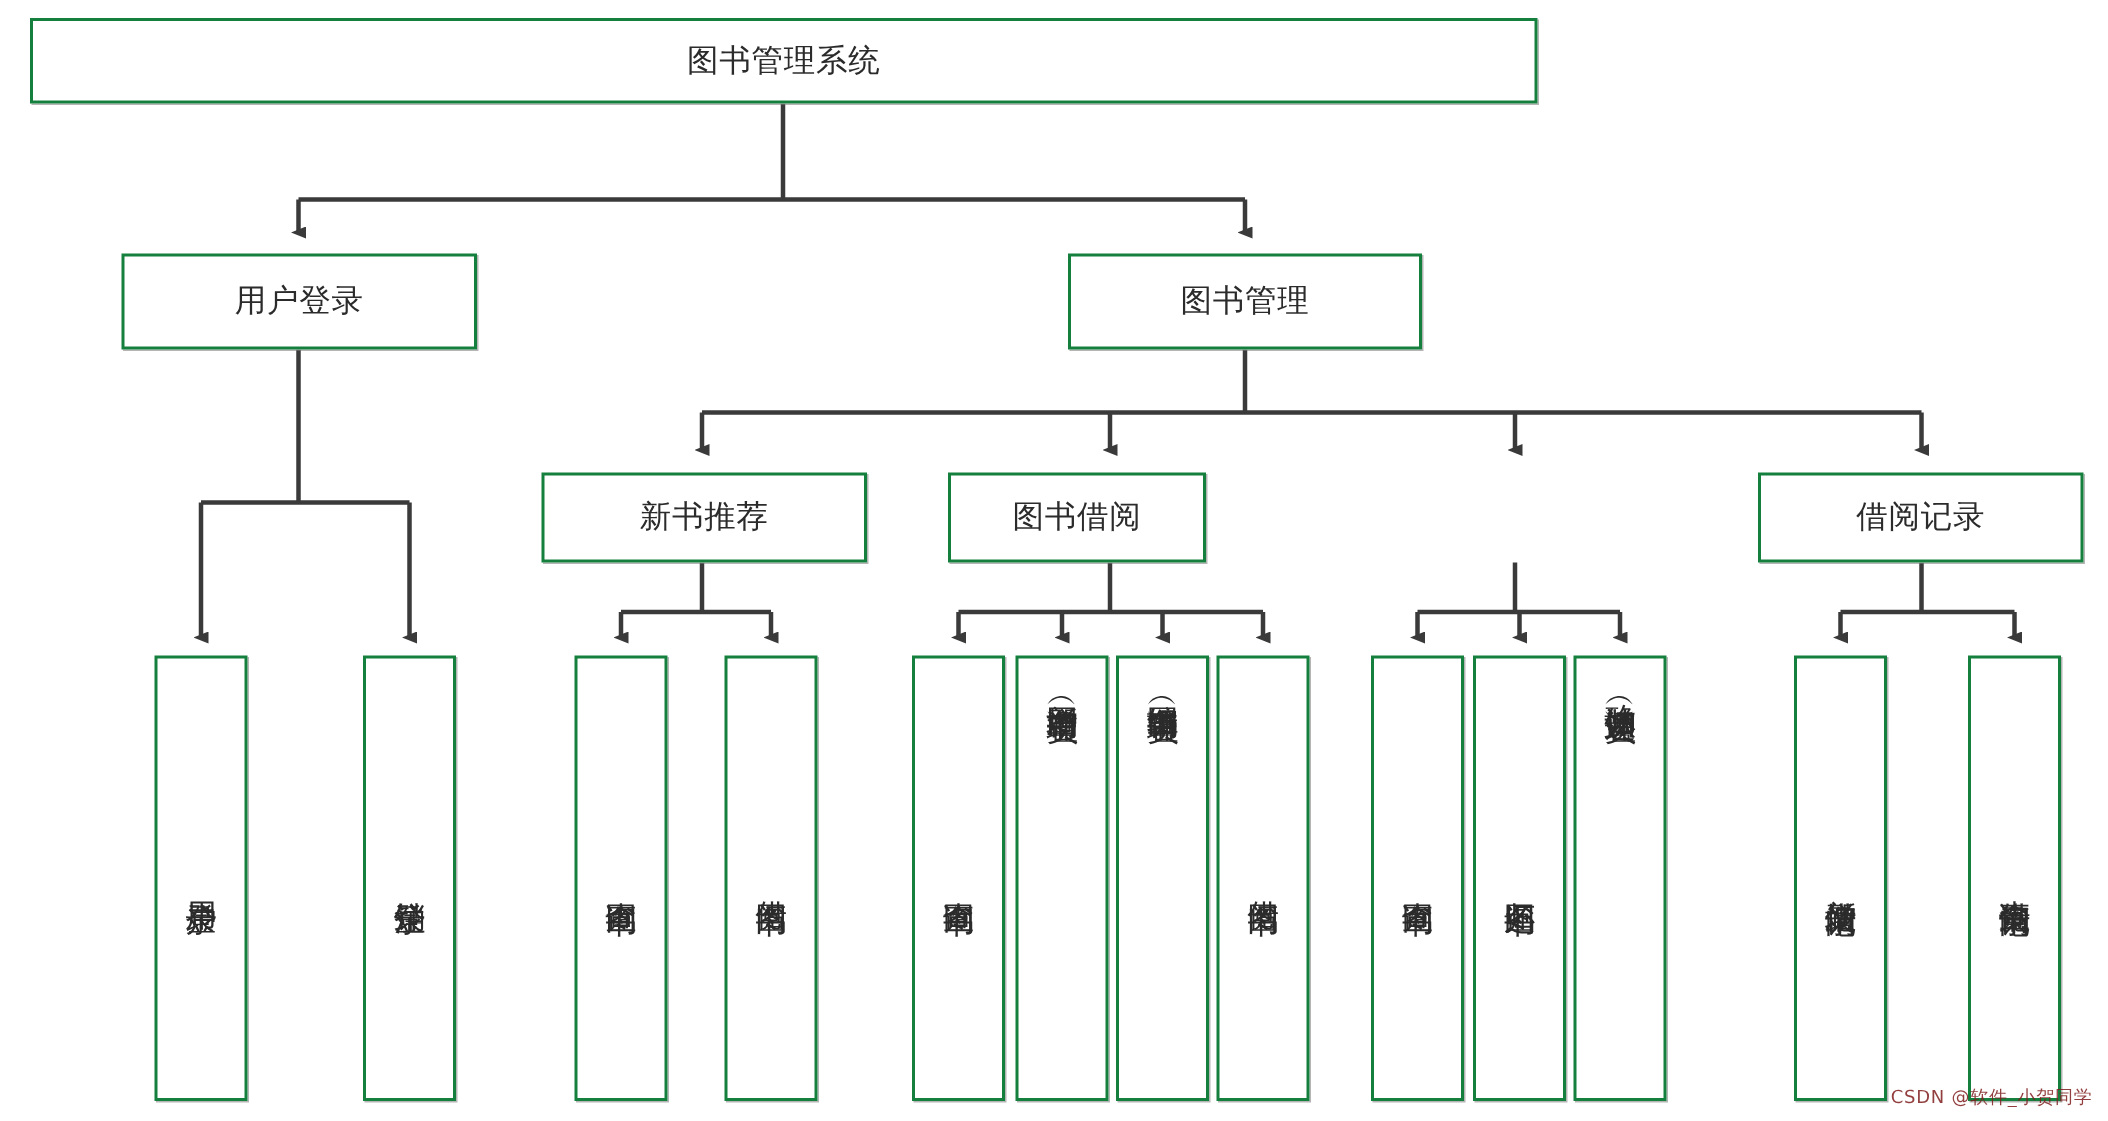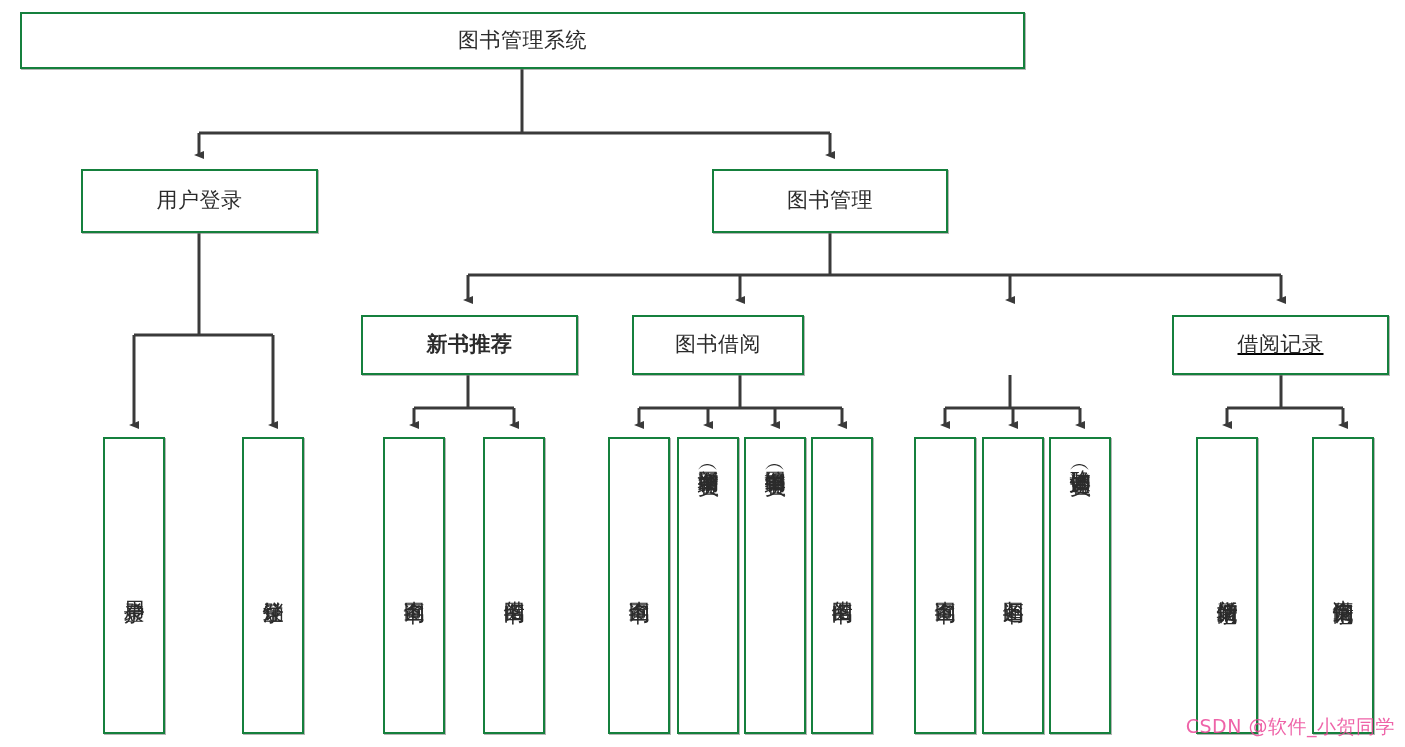--- a/index.html
+++ b/index.html
@@ -58,22 +58,22 @@
     white-space: nowrap;
   }
   .node.vertical.centered {
     align-items: center;
     padding-top: 0;
   }
   .watermark {
     position: absolute;
     right: 10px;
     bottom: 7px;
-    font-size: 19px;
-    color: #ec4899;
+    font-size: 12px;
+    color: #7f1d1d;
     opacity: 0.85;
     white-space: nowrap;
     letter-spacing: 0.5px;
   }
 </style>
 </head>
 <body>
 
 <div id="diagram-root">
 
@@ -131,27 +131,27 @@
     <span class="label">图书管理系统</span>
   </div>
 
   <div class="node" style="left:81px; top:169px; width:237px; height:64px;">
     <span class="label">用户登录</span>
   </div>
   <div class="node" style="left:712px; top:169px; width:236px; height:64px;">
     <span class="label">图书管理</span>
   </div>
 
-  <div class="node" style="left:361px; top:315px; width:217px; height:60px;font-weight:bold;">
+  <div class="node" style="left:361px; top:315px; width:217px; height:60px;">
     <span class="label">新书推荐</span>
   </div>
   <div class="node" style="left:632px; top:315px; width:172px; height:60px;">
     <span class="label">图书借阅</span>
   </div>
-  <div class="node" style="left:1172px; top:315px; width:217px; height:60px;text-decoration:underline;">
+  <div class="node" style="left:1172px; top:315px; width:217px; height:60px;">
     <span class="label">借阅记录</span>
   </div>
 
   <div class="node vertical centered" style="left:103px; top:437px; width:62px; height:297px;">
     <span class="label">用户登录</span>
   </div>
   <div class="node vertical centered" style="left:242px; top:437px; width:62px; height:297px;">
     <span class="label">注销登录</span>
   </div>
 

